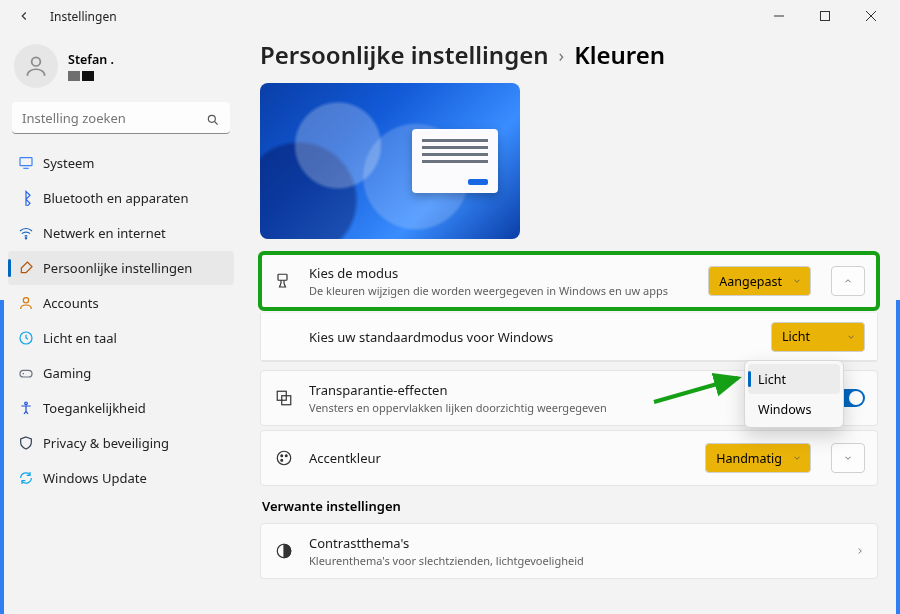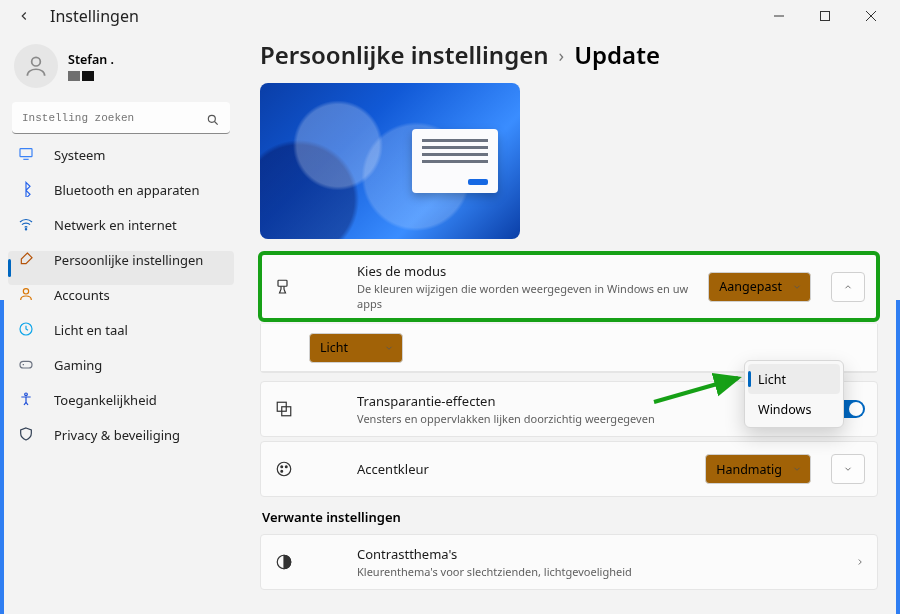--- a/index.html
+++ b/index.html
@@ -11,37 +11,37 @@
     --sidebar-sel:#e8e8e8;
     --border:#e5e5e5;
     --highlight:#16a016;
   }
   *{box-sizing:border-box;font-family:"Segoe UI",system-ui,sans-serif;}
   html,body{margin:0;padding:0;}
   body{width:900px;height:614px;background:var(--bg);overflow:hidden;position:relative;}
   
   .titlebar{height:32px;display:flex;align-items:center;padding:0 6px 0 12px;}
   .titlebar .back{width:24px;height:24px;display:flex;align-items:center;justify-content:center;border-radius:4px;}
-  .titlebar .title{font-size:16px;margin-left:14px;color:#222;text-align:center;}
+  .titlebar .title{font-size:12px;margin-left:14px;color:#222;text-align:center;}
   .winbtns{margin-left:auto;display:flex;}
   .winbtn{width:46px;height:32px;display:flex;align-items:center;justify-content:center;}
   .winbtn svg{width:10px;height:10px;}
   .app{display:flex;height:582px;}
   
   .sidebar{width:240px;padding:8px 6px 0 8px;display:flex;flex-direction:column;}
   .user{display:flex;align-items:center;gap:10px;padding:4px 4px 10px 6px;}
   .avatar{width:44px;height:44px;border-radius:50%;background:#e6e6e6;display:flex;align-items:center;justify-content:center;color:#717171;}
   .user-name{font-size:12.5px;font-weight:600;}
   .swatches{display:flex;gap:2px;margin-top:3px;}
   .sw{width:12px;height:10px;}
   .search{margin:4px 4px 12px 4px;position:relative;}
-  .search input{width:100%;height:32px;border:none;border-bottom:1px solid #8a8a8a;border-radius:4px;background:#fdfdfd;padding:0 30px 0 10px;font-size:11px;outline:none;font-family:Liberation Mono, monospace;}
+  .search input{width:100%;height:32px;border:none;border-bottom:1px solid #8a8a8a;border-radius:4px;background:#fdfdfd;padding:0 30px 0 10px;font-size:13px;outline:none;}
   .search .mag{position:absolute;right:10px;top:8px;color:#555;}
   .nav{display:flex;flex-direction:column;gap:1px;}
-  .nav-item{display:flex;align-items:flex-start;gap:20px;height:34px;padding:0 10px;border-radius:4px;font-size:13px;color:#222;position:relative;}
+  .nav-item{display:flex;align-items:center;gap:9px;height:34px;padding:0 10px;border-radius:4px;font-size:13px;color:#222;position:relative;}
   .nav-item.selected{background:var(--sidebar-sel);}
   .nav-item.selected::before{content:"";position:absolute;left:0;top:8px;bottom:8px;width:3px;background:var(--accent);border-radius:2px;}
   .nav-icon{width:16px;height:16px;display:flex;align-items:center;justify-content:center;}
   
   .main{flex:1;padding:4px 22px 0 20px;overflow:auto;}
   .main::-webkit-scrollbar{width:4px;}
   .main::-webkit-scrollbar-thumb{background:#ccc;border-radius:2px;}
   .crumbs{display:flex;align-items:center;gap:10px;font-size:24px;padding:2px 0 8px 0;}
   .crumb-parent{font-weight:600;color:#222;}
   .crumb-sep{color:#777;font-size:18px;}
@@ -51,24 +51,24 @@
     radial-gradient(circle at 30% 40%,rgba(255,255,255,.25) 0 20%,transparent 22%),
     radial-gradient(circle at 60% 60%,rgba(255,255,255,.18) 0 28%,transparent 30%),
     radial-gradient(circle at 15% 75%,rgba(0,0,60,.35) 0 22%,transparent 24%);}
   .preview .card{position:absolute;right:22px;top:46px;width:86px;height:64px;background:#fbfbfd;border-radius:4px;box-shadow:0 4px 10px rgba(0,0,0,.25);}
   .preview .card::before{content:"";position:absolute;left:10px;right:10px;top:10px;height:3px;background:#6b7280;box-shadow:0 7px 0 #6b7280,0 14px 0 #6b7280,0 21px 0 #6b7280;}
   .preview .card::after{content:"";position:absolute;right:10px;bottom:8px;width:20px;height:6px;background:#1668e3;border-radius:2px;}
   .settings{display:flex;flex-direction:column;}
   .row{display:flex;align-items:center;background:#fbfbfb;border:1px solid var(--border);border-radius:4px;min-height:56px;padding:8px 12px;margin-bottom:4px;gap:14px;}
   .row.sub{border-radius:0;border-left:none;border-right:none;border-top:none;margin-bottom:0;background:#fcfcfc;padding-left:48px;min-height:48px;}
   .row .ico{width:22px;display:flex;justify-content:center;color:#333;}
-  .row .txt{flex:1;margin-left:48px;}
+  .row .txt{flex:1;}
   .row .ttl{font-size:13px;color:#1b1b1b;}
   .row .sub-txt{font-size:11px;color:var(--muted);margin-top:1px;}
-  .select{height:30px;min-width:94px;border:1px solid #d0d0d0;border-radius:4px;background:#a16207;display:flex;align-items:center;justify-content:space-between;padding:0 8px 0 10px;font-size:12.5px;gap:10px;}
+  .select{height:30px;min-width:94px;border:1px solid #d0d0d0;border-radius:4px;background:#eab308;display:flex;align-items:center;justify-content:space-between;padding:0 8px 0 10px;font-size:12.5px;gap:10px;}
   .expander{width:34px;height:30px;border:1px solid #d0d0d0;border-radius:4px;background:#fdfdfd;display:flex;align-items:center;justify-content:center;margin-left:6px;}
   .chev{width:10px;height:10px;}
   .hl{outline:4px solid var(--highlight);outline-offset:-2px;border-radius:4px;}
   .subgroup{border:1px solid var(--border);border-top:none;border-radius:0 0 4px 4px;margin-bottom:4px;}
   .toggle{width:38px;height:18px;border-radius:10px;background:var(--accent);position:relative;}
   .toggle::after{content:"";position:absolute;right:2px;top:2px;width:14px;height:14px;background:#fff;border-radius:50%;}
   .toggle-label{font-size:12px;margin-right:24px;}
   .section-title{font-size:13px;font-weight:600;margin:7px 0 8px 2px;}
   
   .dropdown{position:absolute;width:100px;background:#f8f8f8;border:1px solid #d7d7d7;border-radius:6px;box-shadow:0 8px 20px rgba(0,0,0,.18);padding:3px;z-index:20;}
@@ -211,28 +211,37 @@
           <span>Toegankelijkheid</span>
         </div>
         <div class="nav-item">
           <span class="nav-icon">
             <svg width="16" height="16" viewBox="0 0 24 24" fill="none" stroke="#334155" stroke-width="1.8">
               <path d="M12 3l8 3v5c0 5-3 8-8 10-5-2-8-5-8-10V6z"></path>
             </svg>
           </span>
           <span>Privacy &amp; beveiliging</span>
         </div>
+        <div class="nav-item">
+          <span class="nav-icon">
+            <svg width="16" height="16" viewBox="0 0 24 24" fill="none" stroke="#0ea5e9" stroke-width="1.8">
+              <path d="M4 12a8 8 0 0114-5M20 12a8 8 0 01-14 5"></path>
+              <path d="M18 3v5h-5M6 21v-5h5"></path>
+            </svg>
+          </span>
+          <span>Windows Update</span>
+        </div>
       </nav>
   </aside>
 
   <main class="main">
     <div class="crumbs">
       <span class="crumb-parent">Persoonlijke instellingen</span>
       <span class="crumb-sep">›</span>
-      <span class="crumb-current">Update</span>
+      <span class="crumb-current">Kleuren</span>
     </div>
 
     <div class="preview">
         <div class="card"></div>
       </div>
 
     <div class="settings">
       <div class="row hl">
         <div class="ico">
           <svg width="18" height="18" viewBox="0 0 24 24" fill="none" stroke="#333" stroke-width="1.6">
@@ -252,20 +261,23 @@
         </div>
         <div class="expander">
           <svg class="chev" viewBox="0 0 24 24" fill="none" stroke="#555" stroke-width="2">
               <path d="M6 15l6-6 6 6"></path>
             </svg>
         </div>
       </div>
 
       <div class="subgroup">
         <div class="row sub">
+          <div class="txt">
+              <div class="ttl">Kies uw standaardmodus voor Windows</div>
+            </div>
           <div class="select">
             <span>Licht</span>
             <svg class="chev" viewBox="0 0 24 24" fill="none" stroke="#555" stroke-width="2">
                 <path d="M6 9l6 6 6-6"></path>
               </svg>
           </div>
         </div>
       </div>
 
       <div class="row" style="margin-top:4px">

